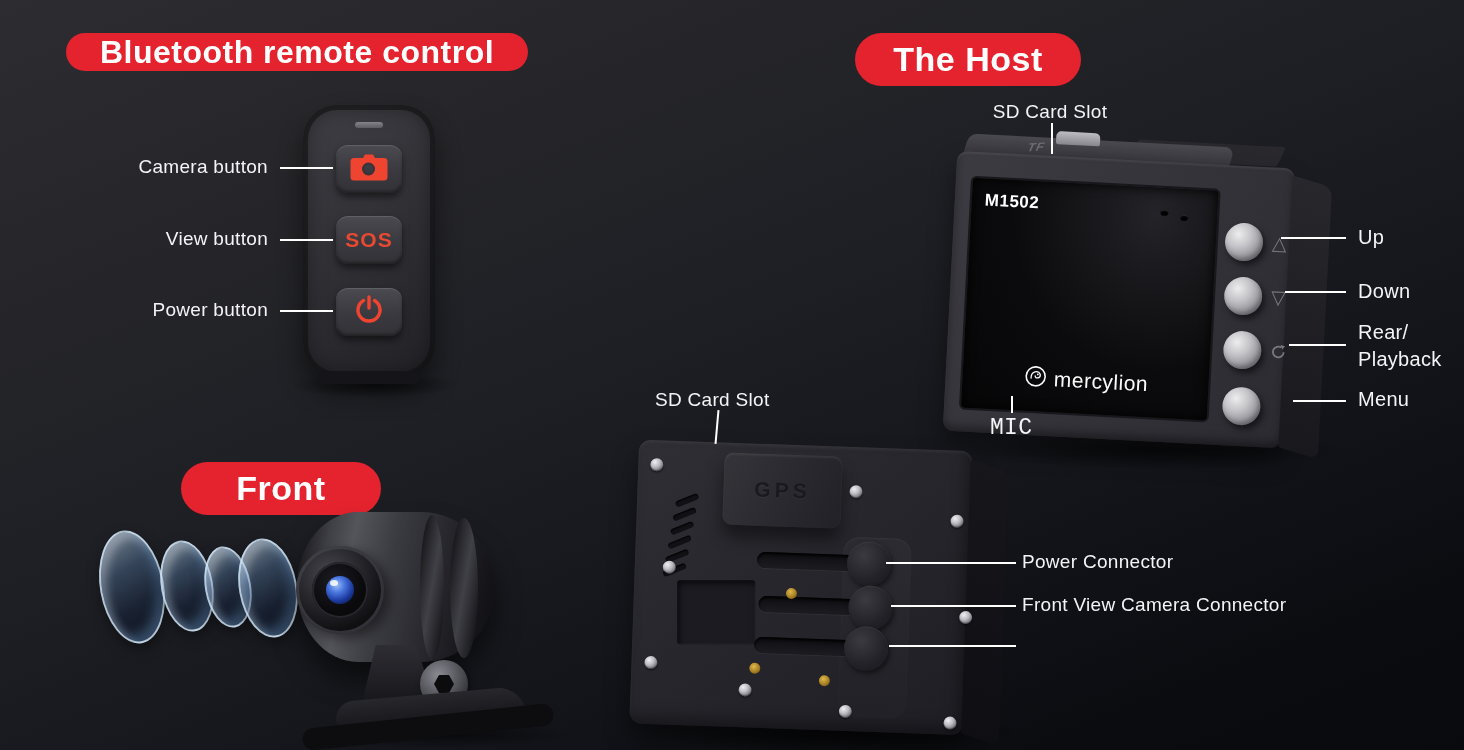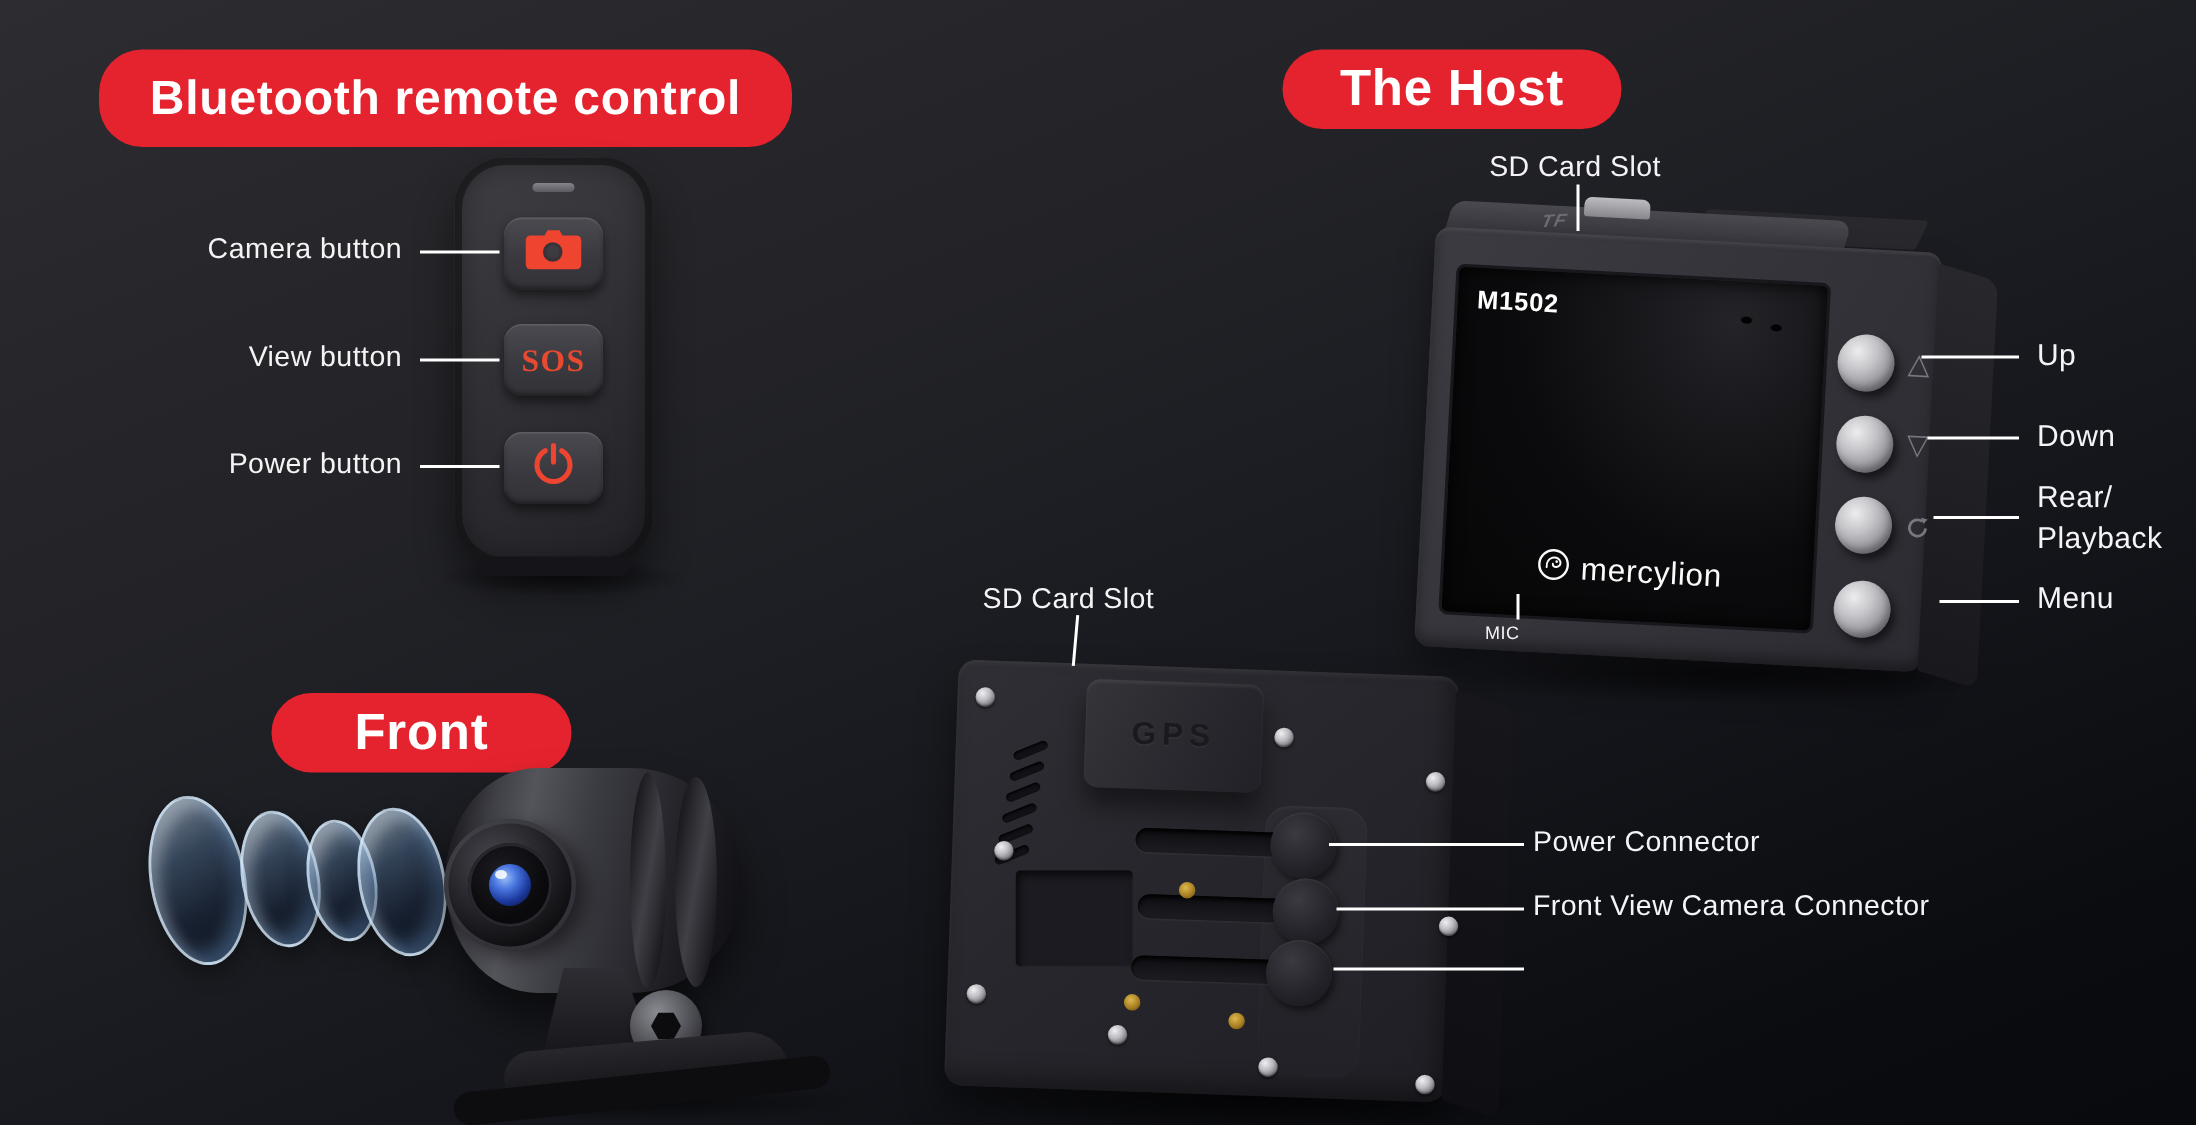--- a/index.html
+++ b/index.html
@@ -14,41 +14,41 @@
     position:absolute; background:#e5232e; color:#ffffff; border-radius:29px;
     display:flex; align-items:center; justify-content:center;
     font-weight:bold; letter-spacing:.5px; white-space:nowrap;
   }
   .note { position:absolute; color:#f4f4f6; font-size:19px; letter-spacing:.3px; white-space:nowrap; }
   .hline { position:absolute; height:2px; background:#ffffff; }
   .vline { position:absolute; width:2px; background:#ffffff; }
   .shadow { position:absolute; background:radial-gradient(ellipse,rgba(0,0,0,.55) 0%,rgba(0,0,0,0) 70%); }
 
   
-  #badge-remote { left:66px; top:33px; width:462px; height:65px; font-size:32px; }
+  #badge-remote { left:66px; top:33px; width:462px; height:38px; font-size:32px; }
   #badge-host   { left:855px; top:33px; width:226px; height:53px; font-size:34px; }
   #badge-camera { left:181px; top:462px; width:200px; height:53px; font-size:34px; }
 
   
   #remote {
     position:absolute; left:303px; top:105px; width:132px; height:272px; border-radius:34px;
     background:linear-gradient(145deg,#403f45 0%,#343338 38%,#2a292e 72%,#222126 100%);
     box-shadow:inset 0 0 0 5px rgba(14,14,16,.55), inset 0 0 22px rgba(0,0,0,.5), 0 16px 26px rgba(0,0,0,.45);
   }
   #remote-base { position:absolute; left:318px; top:371px; width:102px; height:13px; border-radius:7px; background:#151418; }
   .remote-indicator { position:absolute; left:50%; top:17px; margin-left:-14px; width:28px; height:6px; border-radius:3px;
     background:linear-gradient(#85848a,#5c5b61); }
   .remote-btn {
     position:absolute; left:50%; margin-left:-33px; width:66px; height:48px; border-radius:12px;
     background:linear-gradient(180deg,#4b4a50 0%,#3a393f 55%,#333237 100%);
     box-shadow:0 4px 7px rgba(0,0,0,.5), inset 0 1px 1px rgba(255,255,255,.14), inset 0 -2px 3px rgba(0,0,0,.35);
     display:flex; align-items:center; justify-content:center;
   }
   #remote-btn-camera { top:40px; }
-  #remote-btn-sos    { top:111px;font-family:Liberation Serif, serif; }
+  #remote-btn-sos    { top:111px; }
   #remote-btn-power  { top:183px; }
   .sos-text { color:#e74a30; font-size:21px; font-weight:bold; letter-spacing:1px; }
 
   
   #host-front { position:absolute; left:950px; top:143px; width:392px; height:308px; transform:rotate(3deg); }
   .hf-topbar { position:absolute; left:8px; top:0; width:266px; height:24px; border-radius:8px 10px 0 0;
     background:linear-gradient(#4a494f,#333238); transform:skewX(-14deg); }
   .hf-tf { position:absolute; left:62px; top:3px; font-size:12px; font-weight:bold; color:#6e6d74;
     transform:rotate(-6deg) skewX(-12deg); letter-spacing:1px; }
   .hf-sdtab { position:absolute; left:98px; top:-7px; width:44px; height:13px; border-radius:5px 5px 2px 2px;
@@ -159,21 +159,21 @@
   #lbl-sd-front { left:980px; top:101px; width:140px; text-align:center; }
   #ln-sd-front  { left:1051px; top:123px; height:31px; }
   #lbl-up   { left:1358px; top:226px; font-size:20px; }
   #ln-up    { left:1281px; top:237px; width:65px; }
   #lbl-down { left:1358px; top:280px; font-size:20px; }
   #ln-down  { left:1285px; top:291px; width:61px; }
   #lbl-mode { left:1358px; top:319px; font-size:20px; line-height:27px; }
   #ln-mode  { left:1289px; top:344px; width:57px; }
   #lbl-menu { left:1358px; top:388px; font-size:20px; }
   #ln-menu  { left:1293px; top:400px; width:53px; }
-  #lbl-mic  { left:990px; top:415px; font-size:12px; }
+  #lbl-mic  { left:990px; top:415px; font-size:23px;font-family:Liberation Mono, monospace; }
   #ln-mic   { left:1011px; top:396px; height:17px; }
 
   
   #lbl-sd-back { left:655px; top:389px; }
   #ln-sd-back  { left:716px; top:410px; height:34px; transform:rotate(5deg); }
   #lbl-power-conn { left:1022px; top:551px; }
   #ln-power-conn  { left:886px; top:562px; width:130px; }
   #lbl-front-conn { left:1022px; top:594px; }
   #ln-front-conn  { left:891px; top:605px; width:125px; }
   #lbl-rear-conn  { left:1022px; top:634px; }

